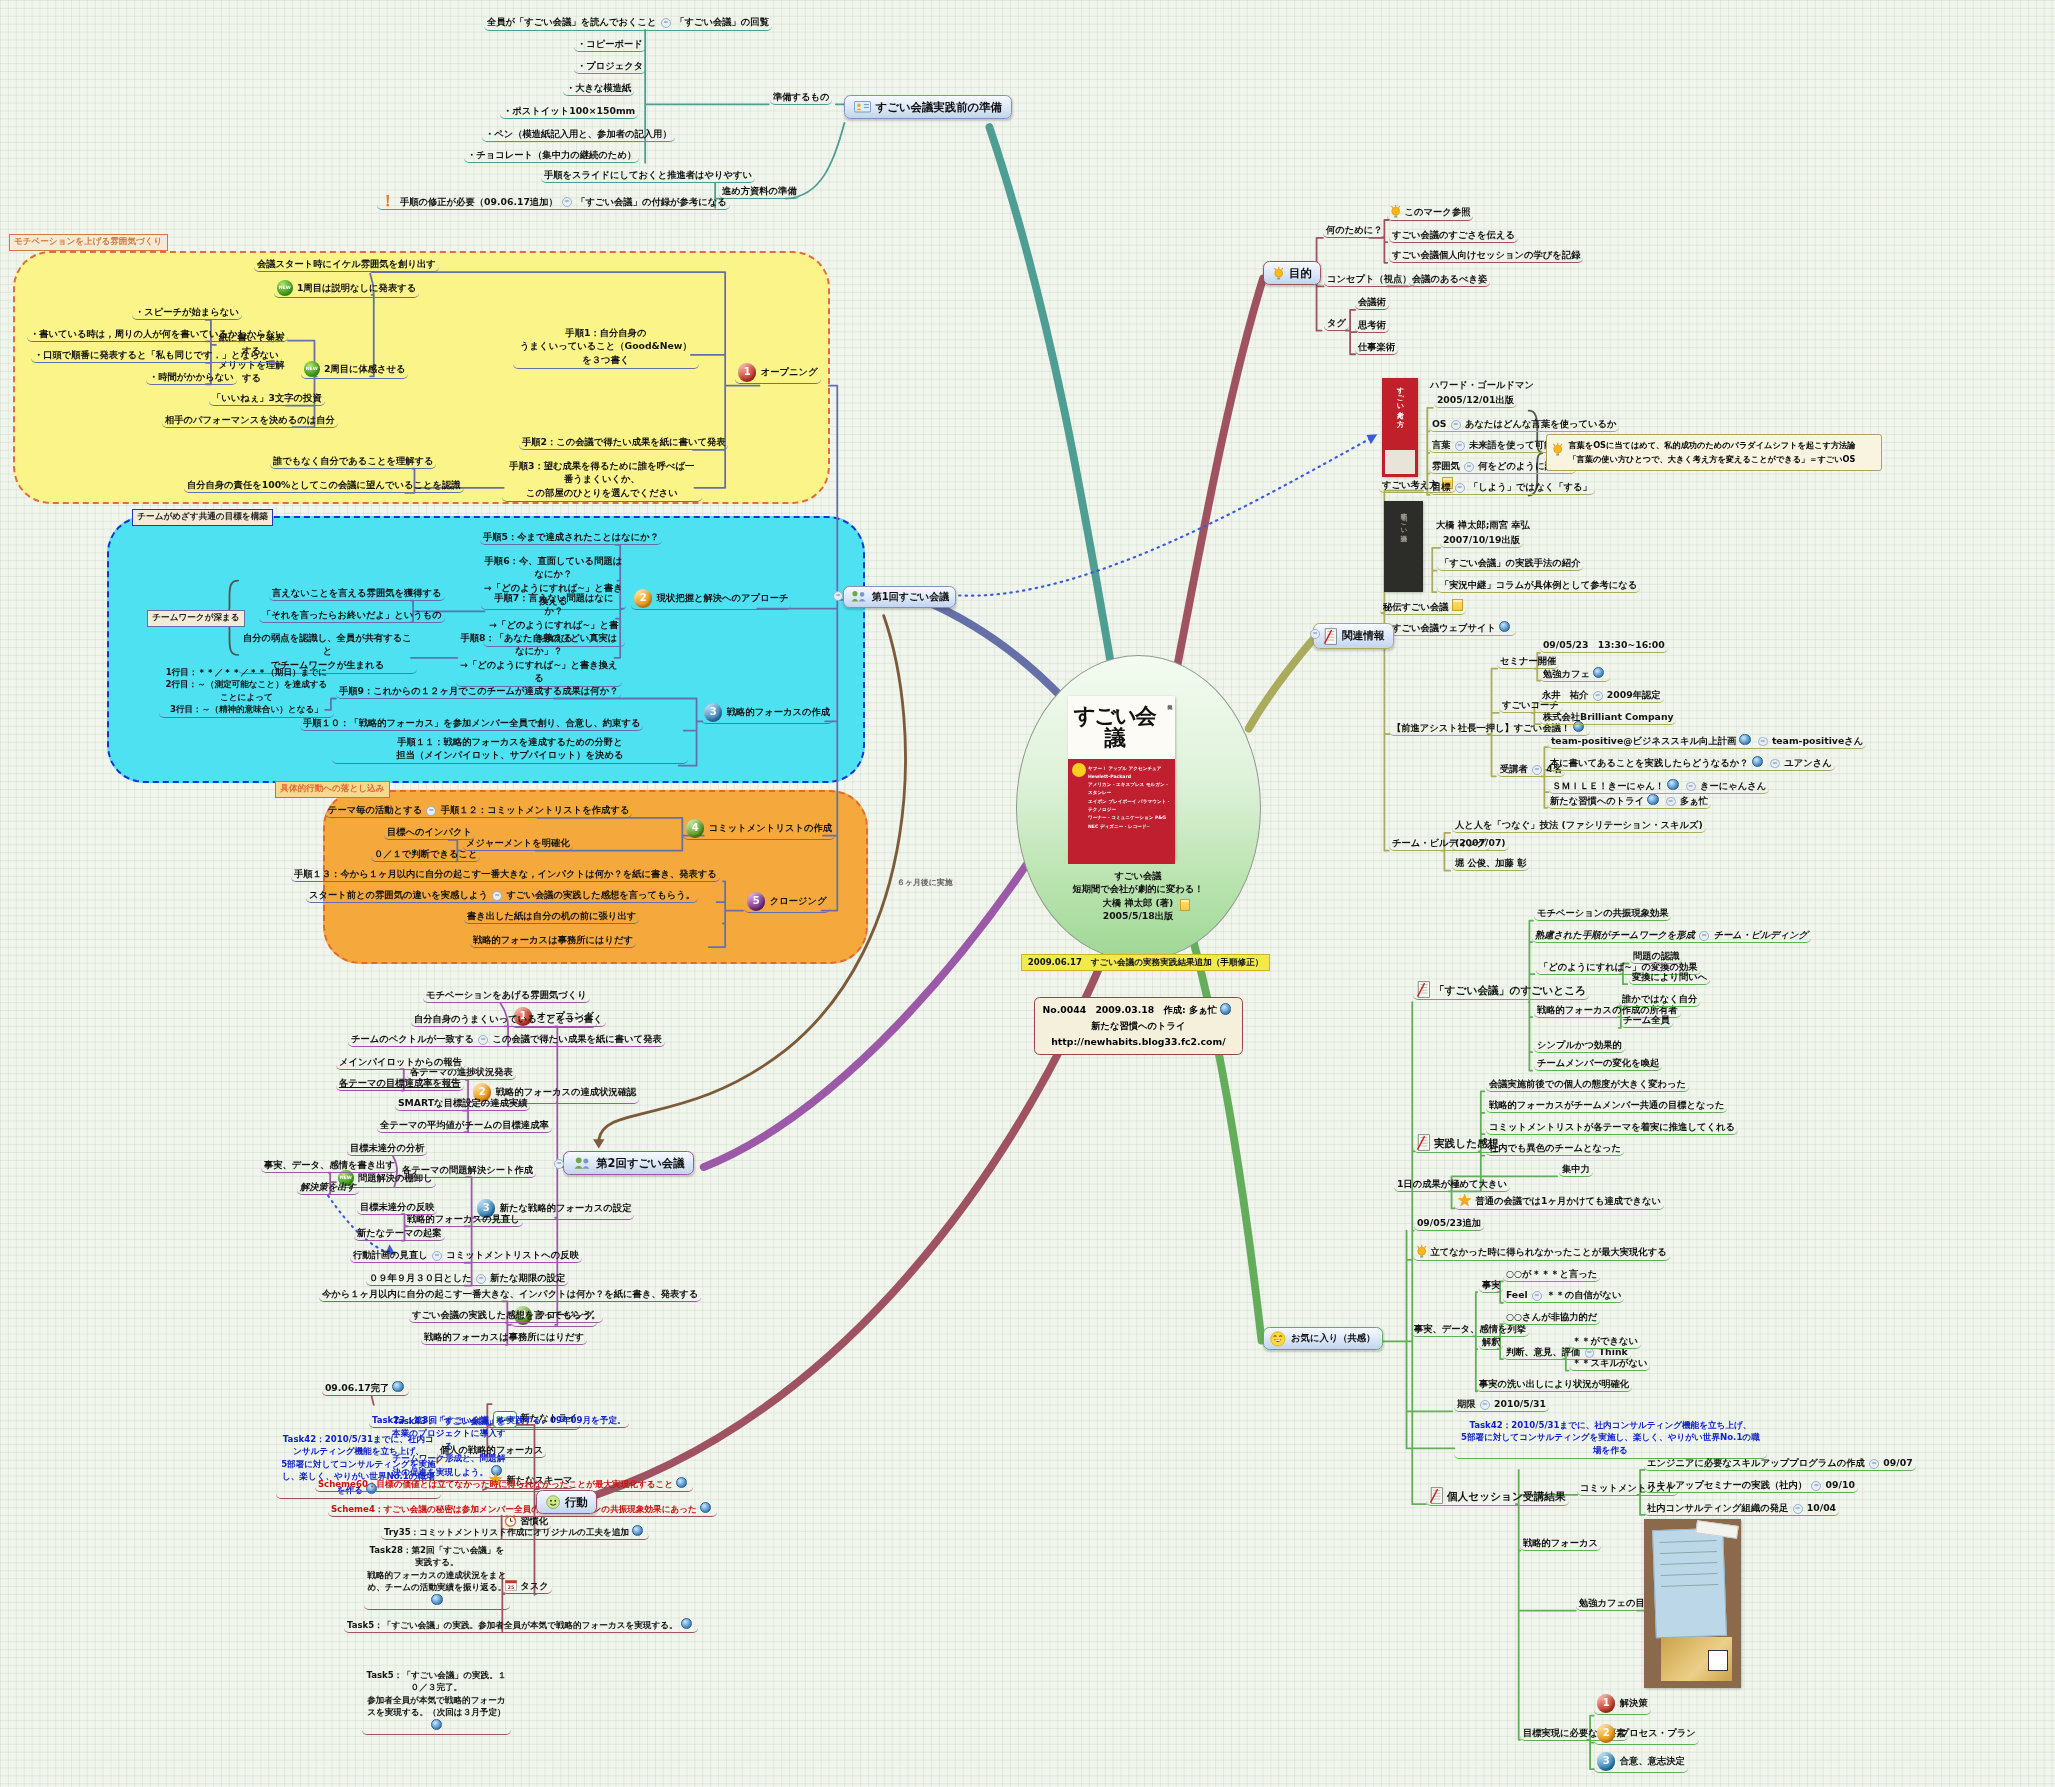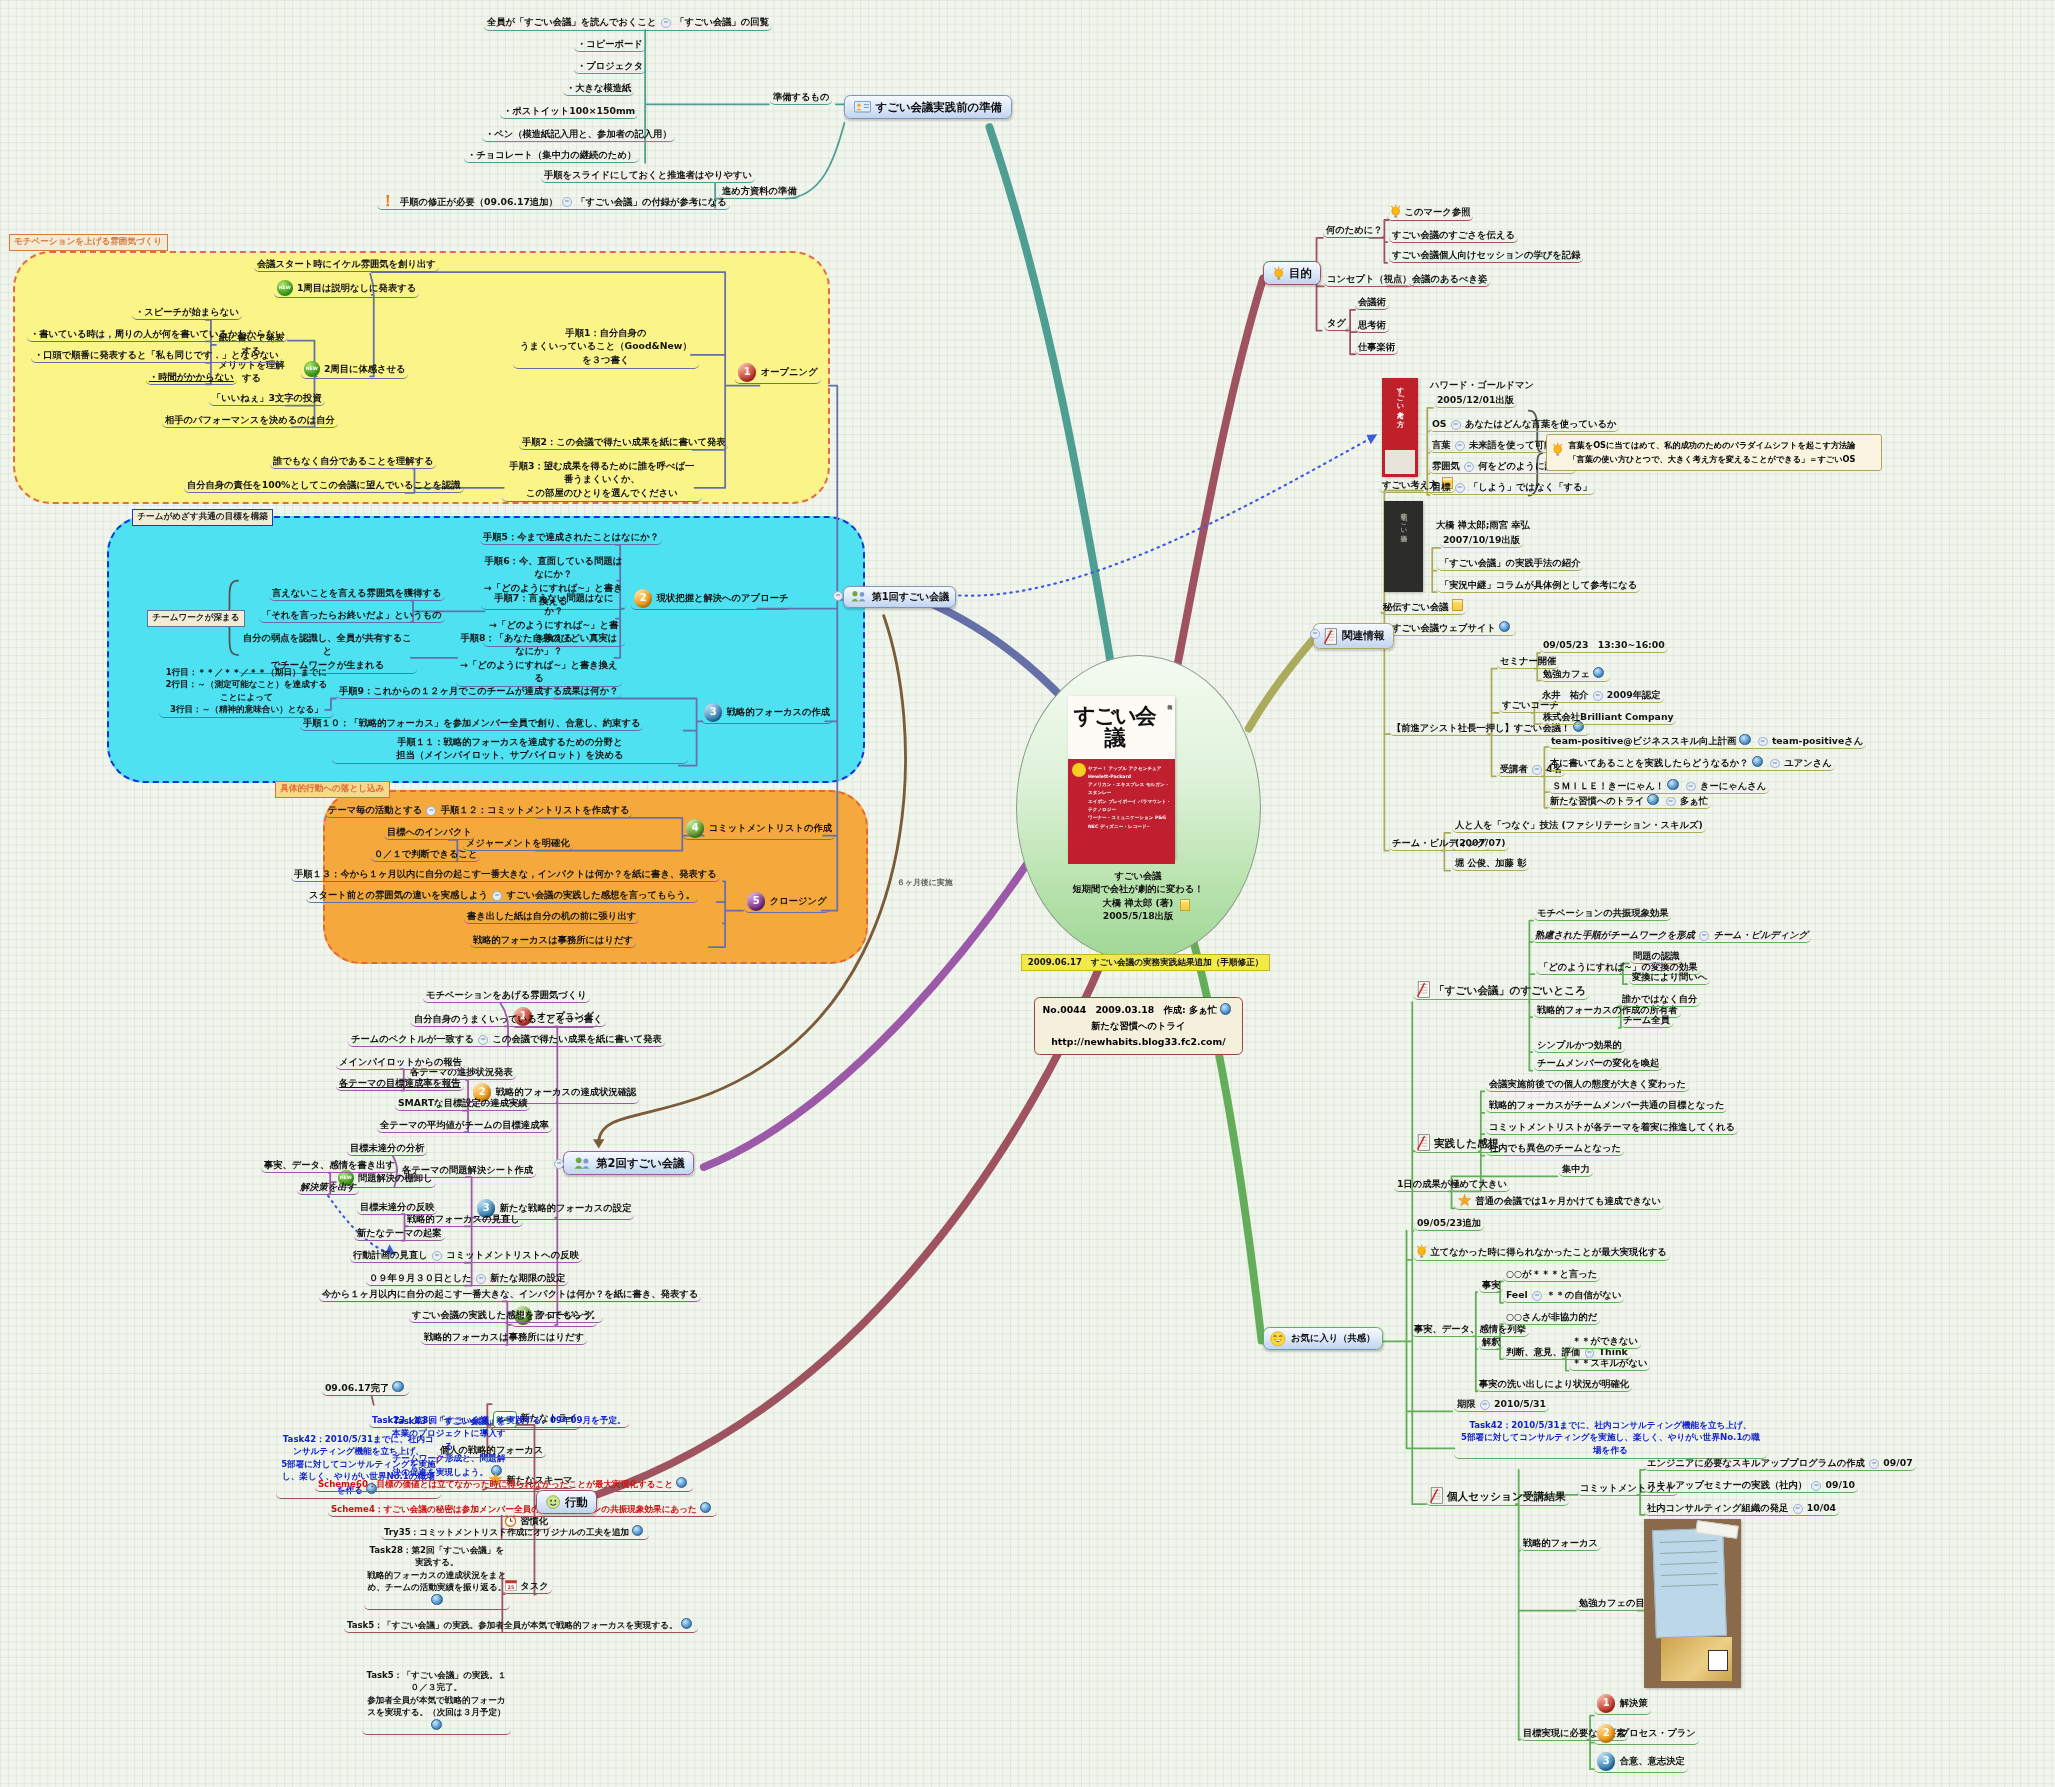--- a/index.html
+++ b/index.html
@@ -467,21 +467,21 @@
       <span>1周目は説明なしに発表する</span>
     </div>
   <div class="t u c-slate row" style="left:301px;top:361px;">
       <span class="newb">NEW</span>
       <span>2周目に体感させる</span>
     </div>
   <div class="t ctr" style="left:214px;top:331px;width:75px;"><span>紙に書いて発表する</span><br><span>メリットを理解する</span></div>
   <div class="t u c-slate" style="left:132px;top:306px;">・スピーチが始まらない</div>
   <div class="t u c-slate" style="left:27px;top:328px;">・書いている時は，周りの人が何を書いているかわからない</div>
   <div class="t u c-slate" style="left:31px;top:349px;">・口頭で順番に発表すると「私も同じです．」とならない</div>
-  <div class="t u c-slate" style="left:146px;top:371px;text-decoration:underline;">・時間がかからない</div>
+  <div class="t u c-slate" style="left:146px;top:371px;">・時間がかからない</div>
   <div class="t u c-slate" style="left:209px;top:392px;">「いいねぇ」3文字の投資</div>
   <div class="t u c-slate" style="left:162px;top:414px;">相手のパフォーマンスを決めるのは自分</div>
   <div class="t u c-slate row" style="left:735px;top:363px;">
       <span class="ball b1">1</span>
       <span>オープニング</span>
     </div>
   <div class="t u c-slate ctr" style="left:513px;top:326px;width:180px;"><span>手順1：自分自身の</span><br><span>うまくいっていること（Good&amp;New）を３つ書く</span></div>
   <div class="t u c-slate" style="left:519px;top:436px;">手順2：この会議で得たい成果を紙に書いて発表</div>
   <div class="t u c-slate ctr" style="left:502px;top:459px;width:194px;"><span>手順3：望む成果を得るために誰を呼べば一番うまくいくか、</span><br><span>この部屋のひとりを選んでください</span></div>
   <div class="t u c-slate" style="left:270px;top:455px;">誰でもなく自分であることを理解する</div>

